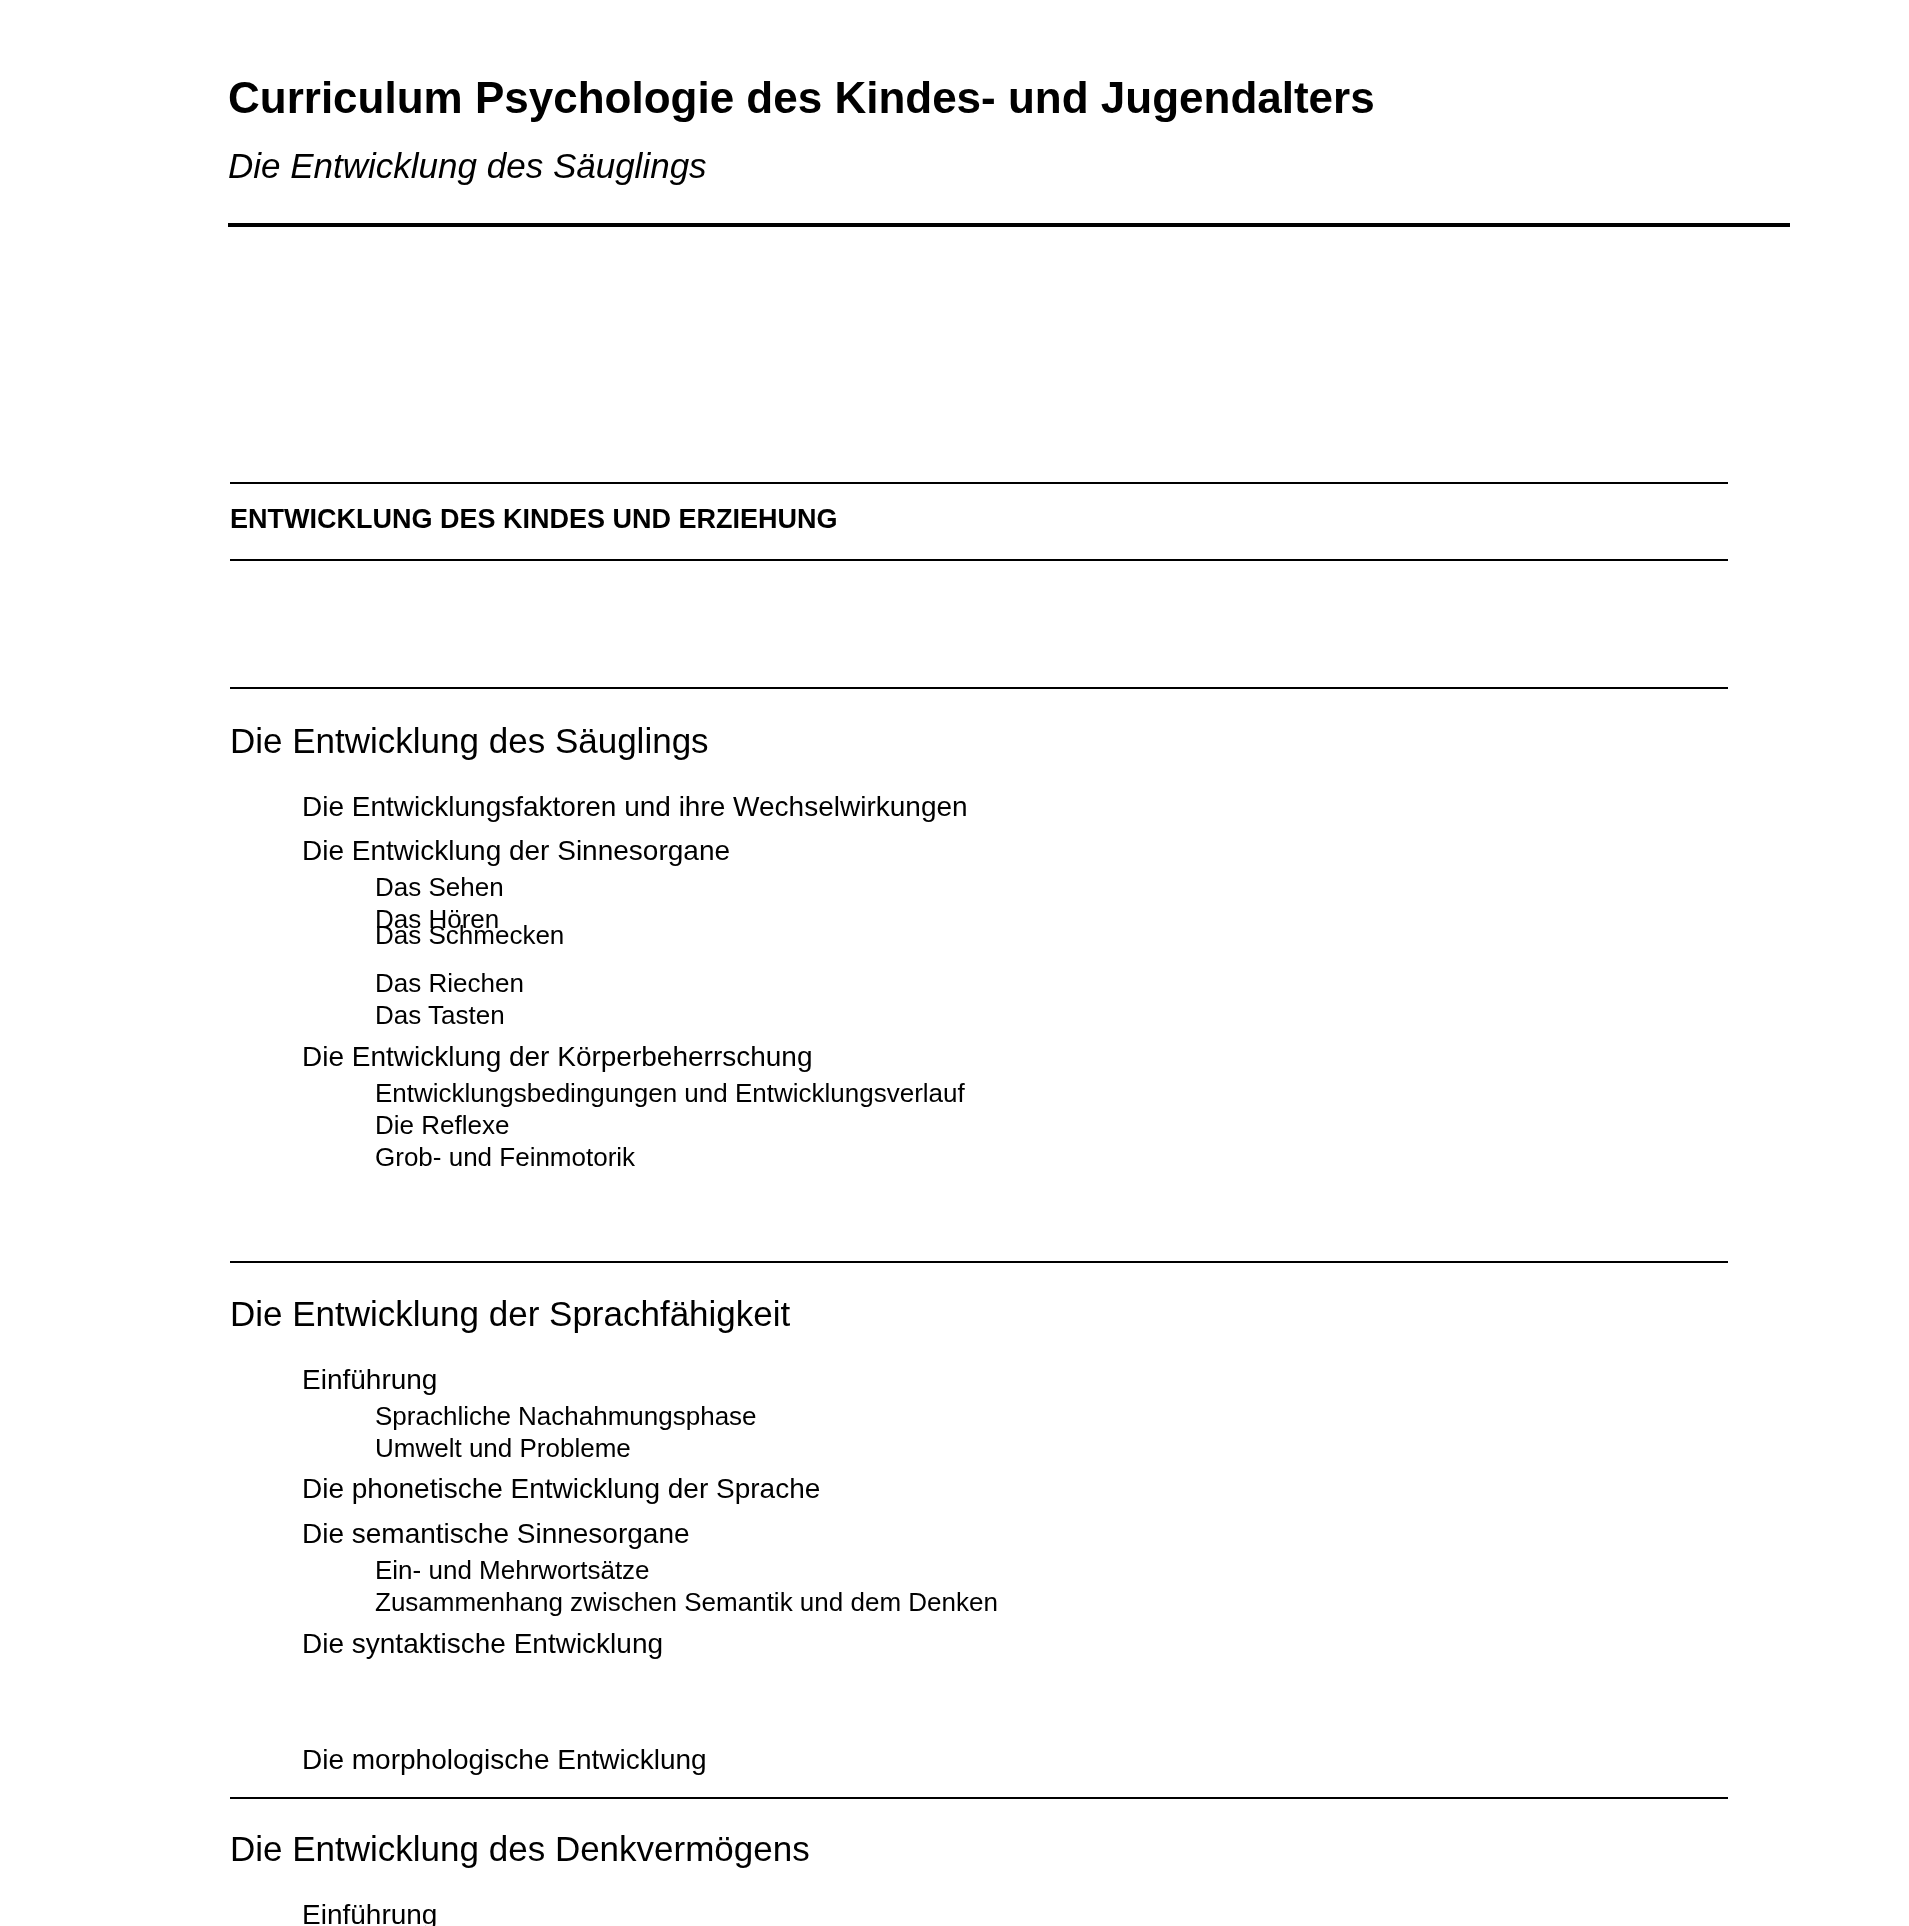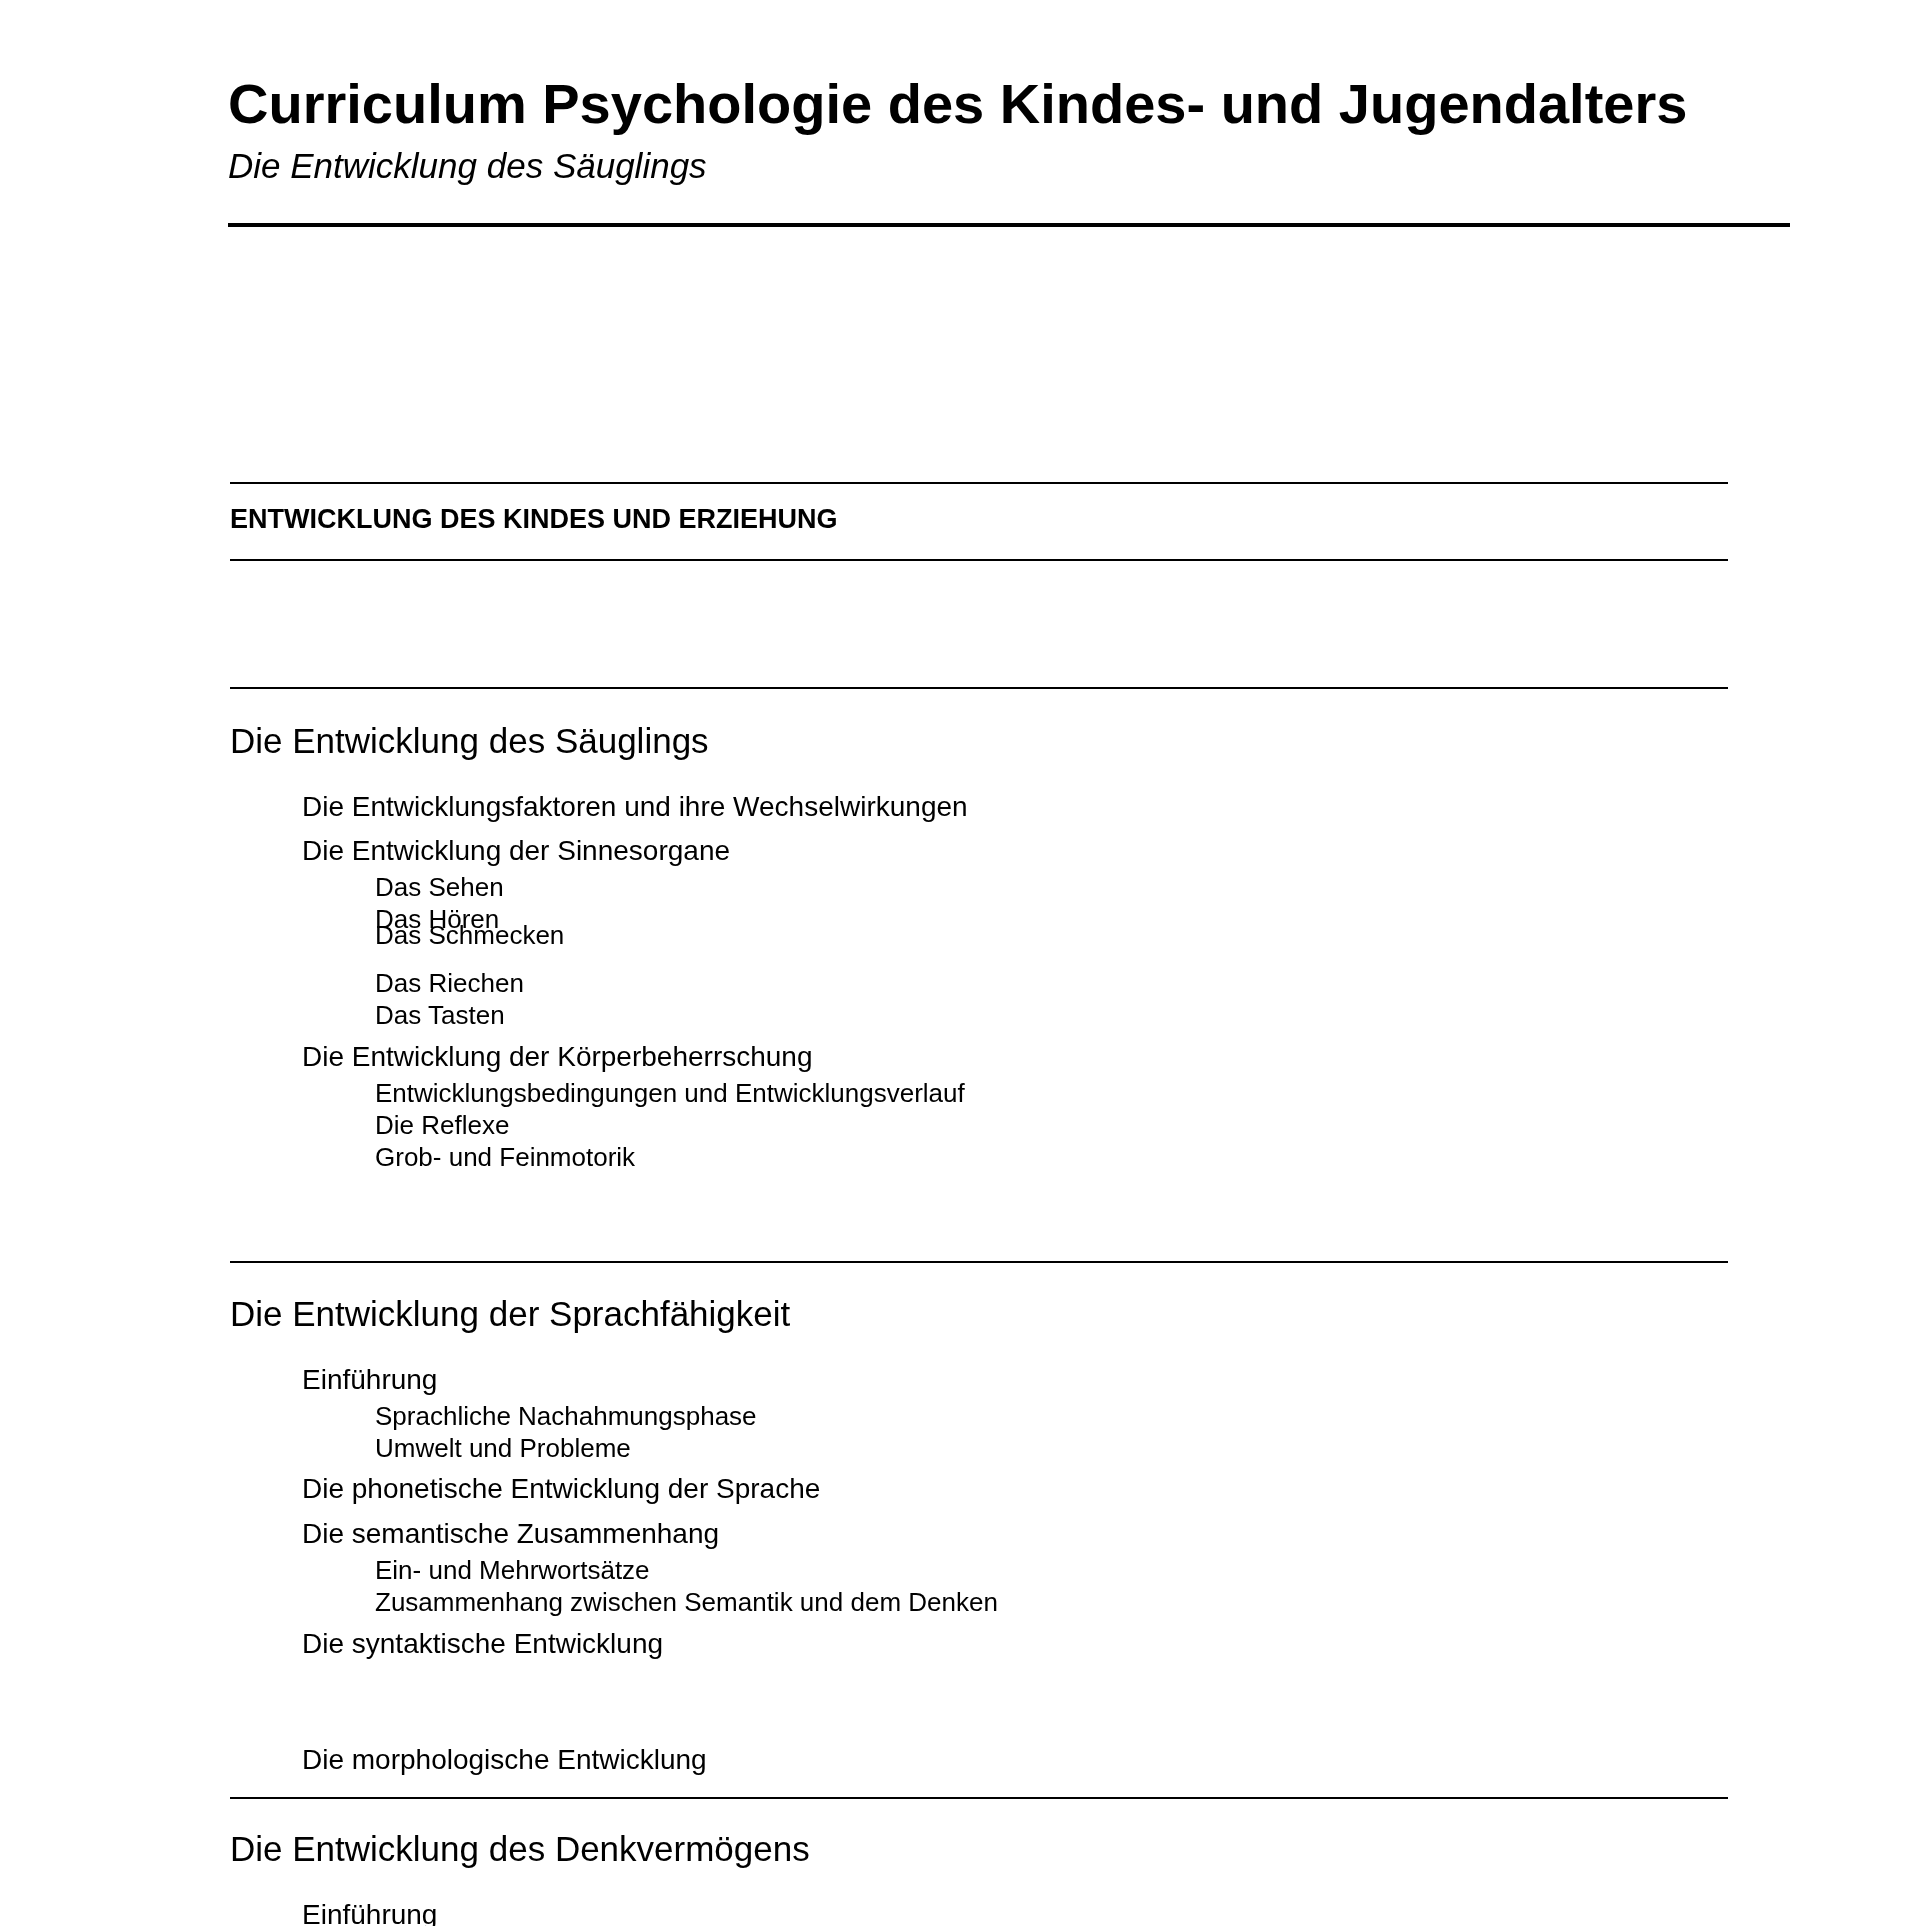--- a/index.html
+++ b/index.html
@@ -1,19 +1,19 @@
 <!DOCTYPE html>
 <html style="font-size:6.2px"><head>
 <meta charset="utf-8">
 <style>
   html, body { margin: 0; padding: 0; background: #ffffff; }
   body { width: 1910px; height: 2703px; position: relative; overflow: hidden;
          font-family: "Liberation Sans", sans-serif; color: #000; }
   .abs { position: absolute; white-space: nowrap; }
-  .title { left: 228px; top: 76px; font-size: 56px; font-weight: bold; line-height: 1; }
+  .title { left: 228px; top: 76px; font-size: 44px; font-weight: bold; line-height: 1; }
   .subtitle { left: 228px; top: 148px; font-size: 35px; font-style: italic; line-height: 1; }
   .header-rule { left: 228px; top: 223px; width: 1562px; height: 3.5px; background: #000; }
   .rule { position: absolute; left: 230px; width: 1498px; height: 1.9px; background: #000; }
   .main-heading { left: 230px; top: 506px; font-size: 27px; font-weight: bold; line-height: 1; }
   .sec-title { position: absolute; left: 230px; font-size: 35px; line-height: 1; white-space: nowrap; }
   .item { position: absolute; left: 302px; font-size: 28px; font-weight: normal; line-height: 1; white-space: nowrap; }
   .sub { position: absolute; left: 375px; font-size: 26px; line-height: 1; white-space: nowrap; }
 </style>
 </head>
 <body>
@@ -42,21 +42,21 @@
   <div class="sub" style="top:1144px">Grob- und Feinmotorik</div>
 </div>
 
 <div>
   <div class="rule" style="top:1261px"></div>
   <div class="sec-title" style="top:1296px">Die Entwicklung der Sprachfähigkeit</div>
   <div class="item" style="top:1366px">Einführung</div>
   <div class="sub" style="top:1403px">Sprachliche Nachahmungsphase</div>
   <div class="sub" style="top:1435px">Umwelt und Probleme</div>
   <div class="item" style="top:1475px">Die phonetische Entwicklung der Sprache</div>
-  <div class="item" style="top:1520px">Die semantische Zusammenhang</div>
+  <div class="item" style="top:1520px">Die semantische Sinnesorgane</div>
   <div class="sub" style="top:1557px">Ein- und Mehrwortsätze</div>
   <div class="sub" style="top:1589px">Zusammenhang zwischen Semantik und dem Denken</div>
   <div class="item" style="top:1630px">Die syntaktische Entwicklung</div>
   <div class="item" style="top:1746px">Die morphologische Entwicklung</div>
 </div>
 
 <div>
   <div class="rule" style="top:1797px"></div>
   <div class="sec-title" style="top:1831px">Die Entwicklung des Denkvermögens</div>
   <div class="item" style="top:1901px">Einführung</div>

